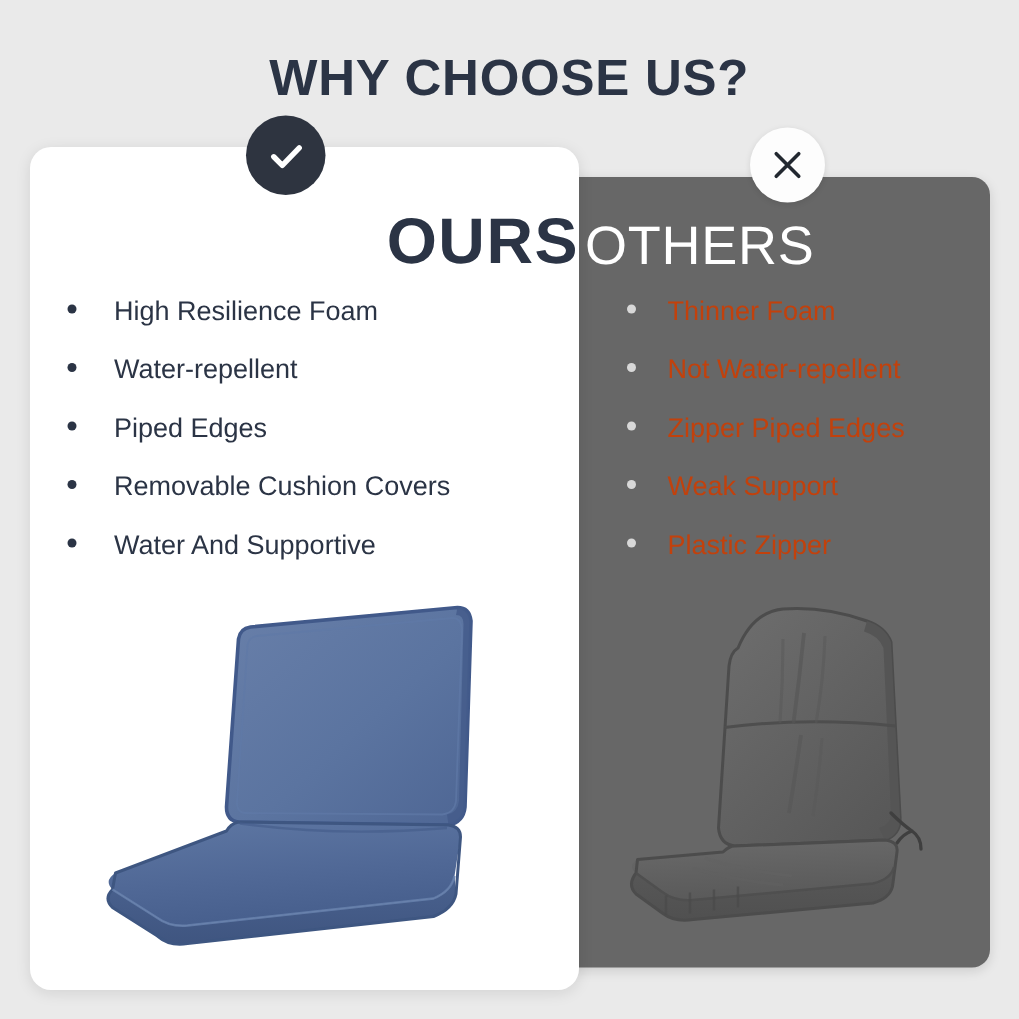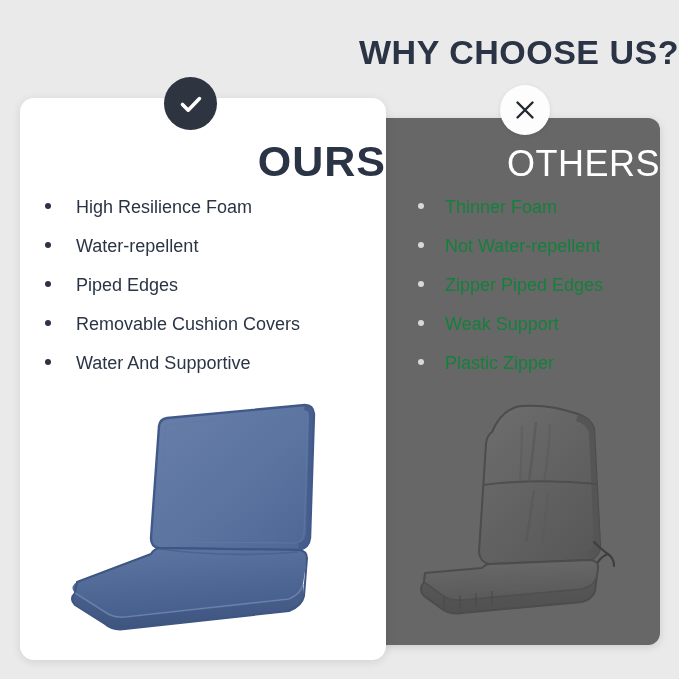--- a/index.html
+++ b/index.html
@@ -22,21 +22,21 @@
     height: 679px;
     background: #eaeaea;
   }
 
   
   .page-title {
     position: absolute;
     left: 0;
     top: 30px;
     width: 679px;
-    text-align: right;
+    text-align: center;
     font-size: 34px;
     font-weight: bold;
     letter-spacing: 0.5px;
     color: #2b3445;
     line-height: 44px;
     white-space: nowrap;
   }
 
   
   .panel-ours {
@@ -102,21 +102,21 @@
     color: #2b3445;
     line-height: 50px;
     z-index: 6;
     white-space: nowrap;
   }
   .col-title-others {
     position: absolute;
     left: 390px;
     top: 142px;
     width: 270px;
-    text-align: right;
+    text-align: left;
     font-size: 36px;
     font-weight: normal;
     letter-spacing: 0.5px;
     color: #ffffff;
     line-height: 44px;
     z-index: 6;
     white-space: nowrap;
   }
 
   
@@ -149,21 +149,21 @@
     top: -4px;
   }
   .list-ours .dot { background: #2b3445; margin-right: 17px; }
   .list-others .dot { background: #d8d8d8; margin-right: 13px; }
   .bullet-text {
     font-size: 18px;
     line-height: 22px;
     white-space: nowrap;
   }
   .list-ours .bullet-text { color: #2b3445; }
-  .list-others .bullet-text { color: #15803d; text-align: center; }
+  .list-others .bullet-text { color: #c2410c; text-align: center; }
 
   
   .img-ours {
     position: absolute;
     left: 55px;
     top: 388px;
     width: 300px;
     height: 248px;
     z-index: 5;
   }

